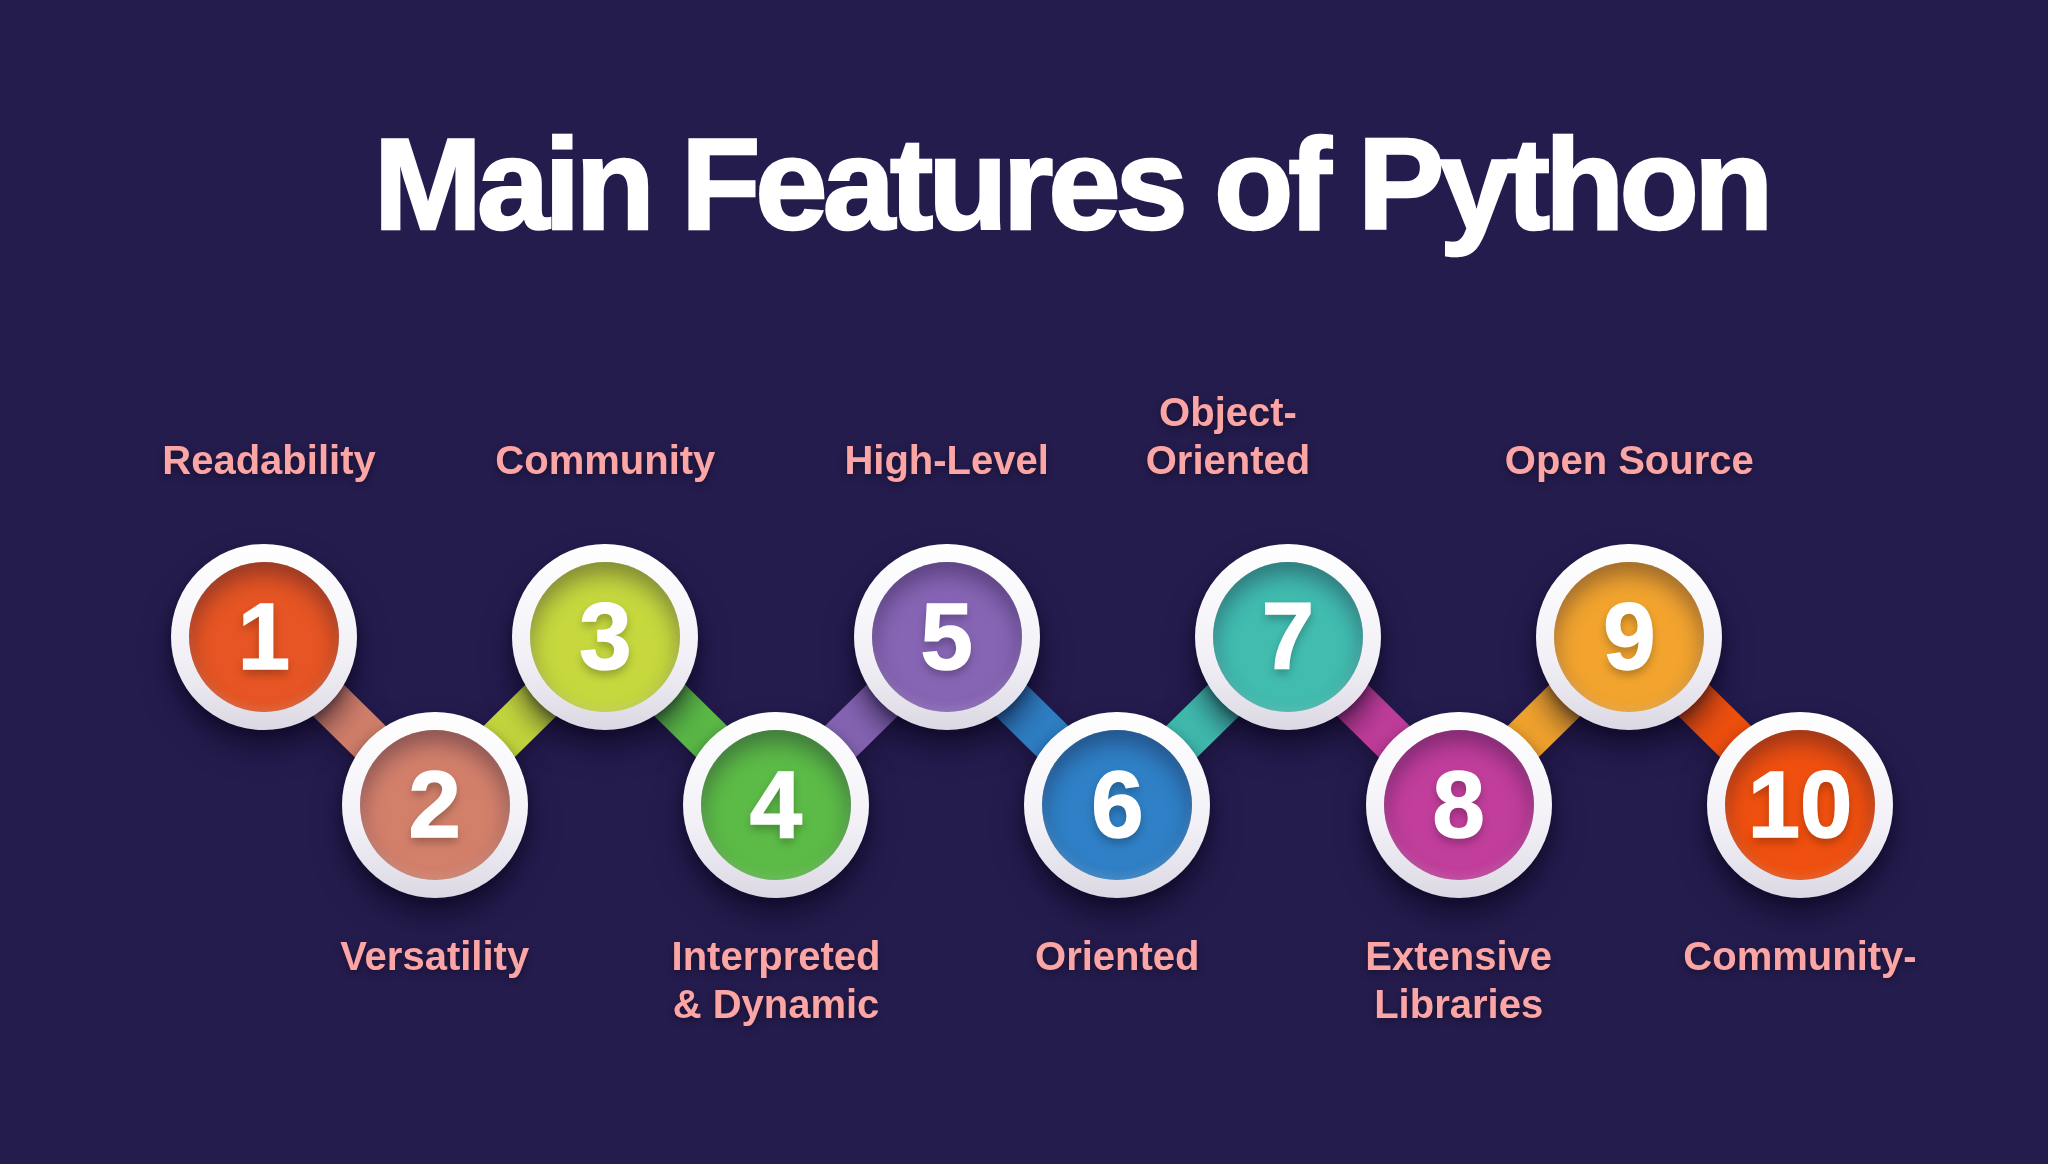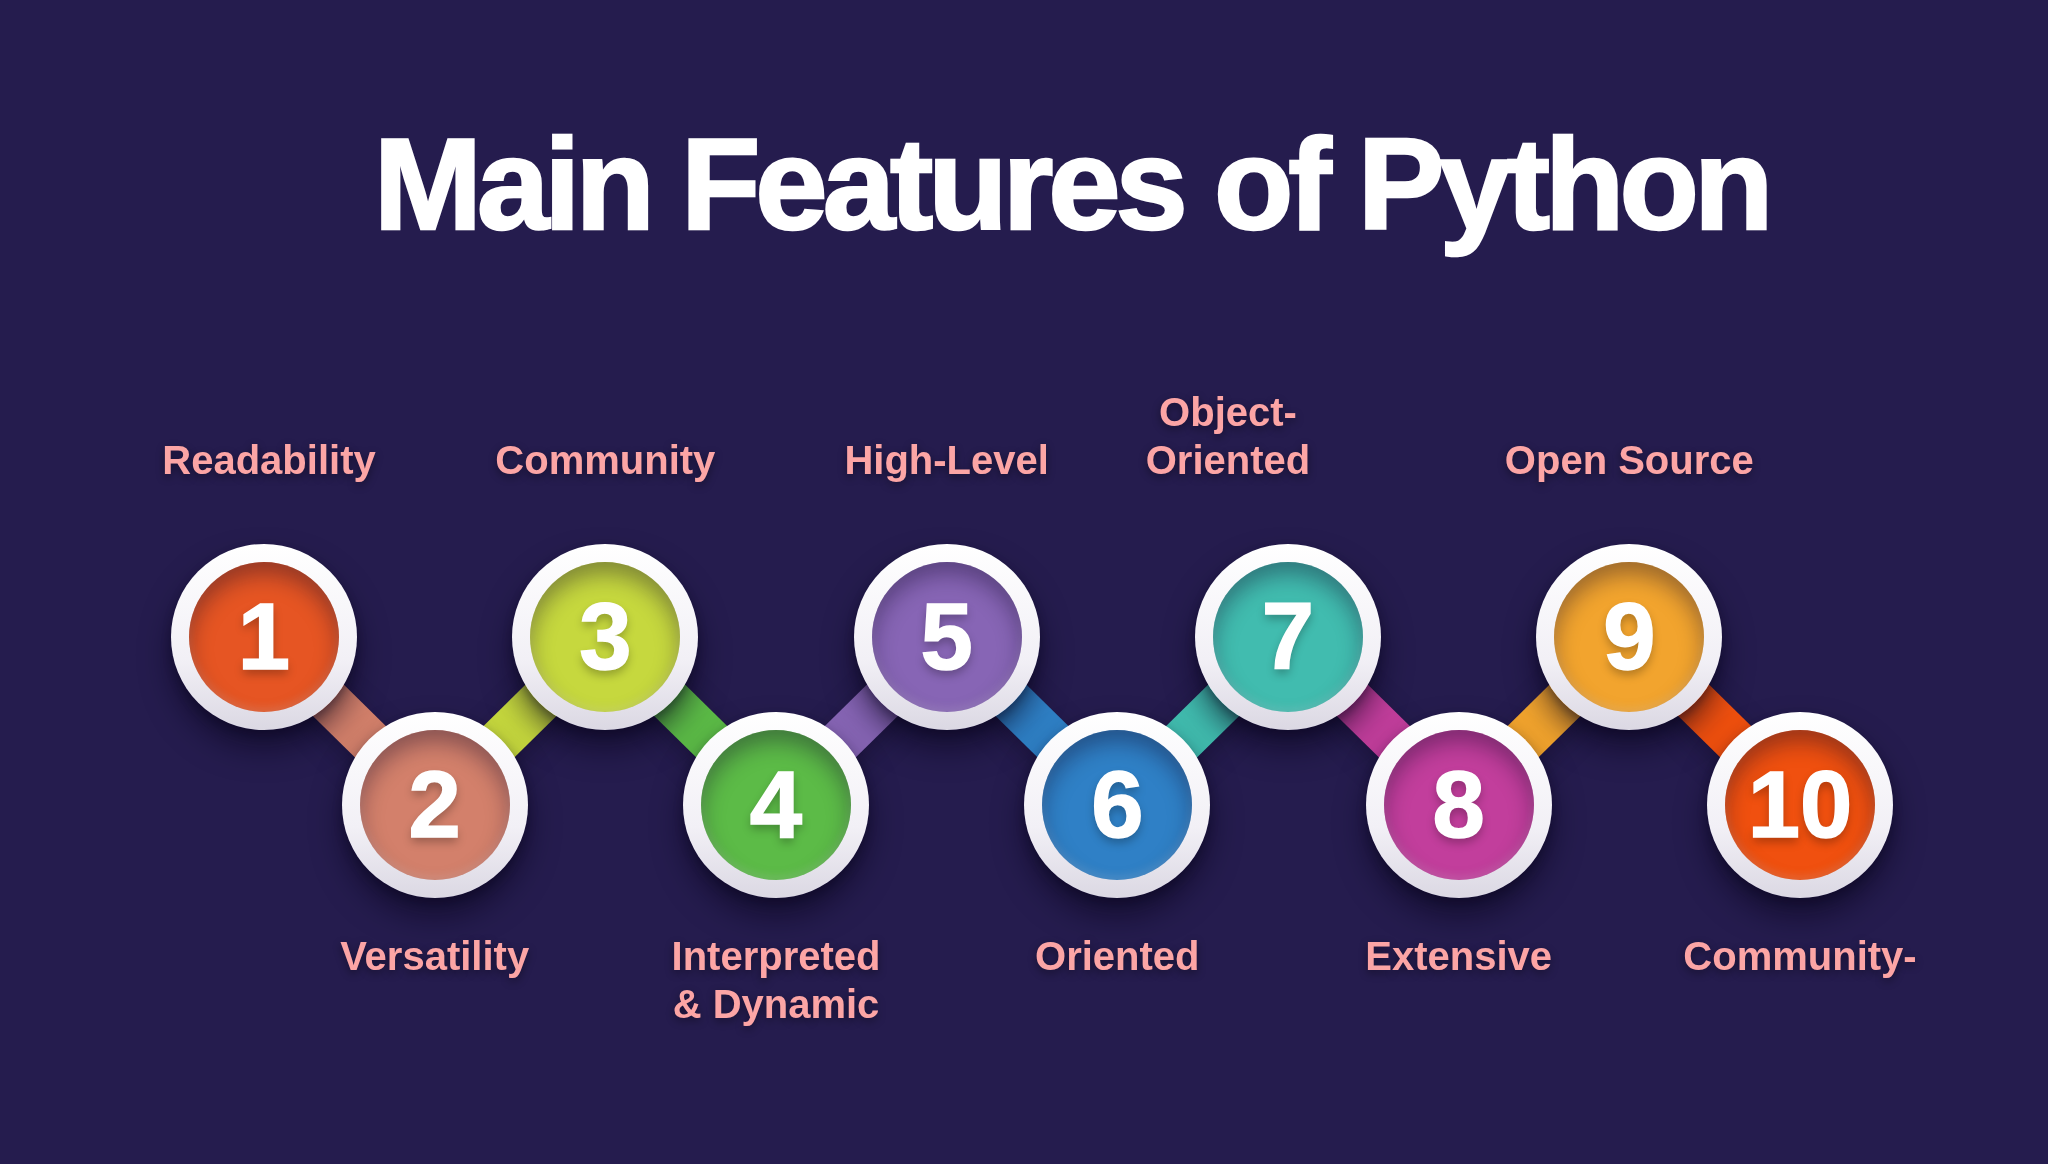--- a/index.html
+++ b/index.html
@@ -137,20 +137,21 @@
   </div>
 
   <div class="feature">
     <div class="ring" style="left: 1365.67px; top: 712px;">
       <div class="disc" style="background: rgb(194, 62, 156);">
         <span class="num">8</span>
       </div>
     </div>
     <div class="label bottom" style="left: 1458.67px;">
           <div>Extensive</div>
+          <div>Libraries</div>
         </div>
   </div>
 
   <div class="feature">
     <div class="ring" style="left: 1536.33px; top: 544px;">
       <div class="disc" style="background: rgb(242, 164, 46);">
         <span class="num">9</span>
       </div>
     </div>
     <div class="label top" style="left: 1629.33px;">

